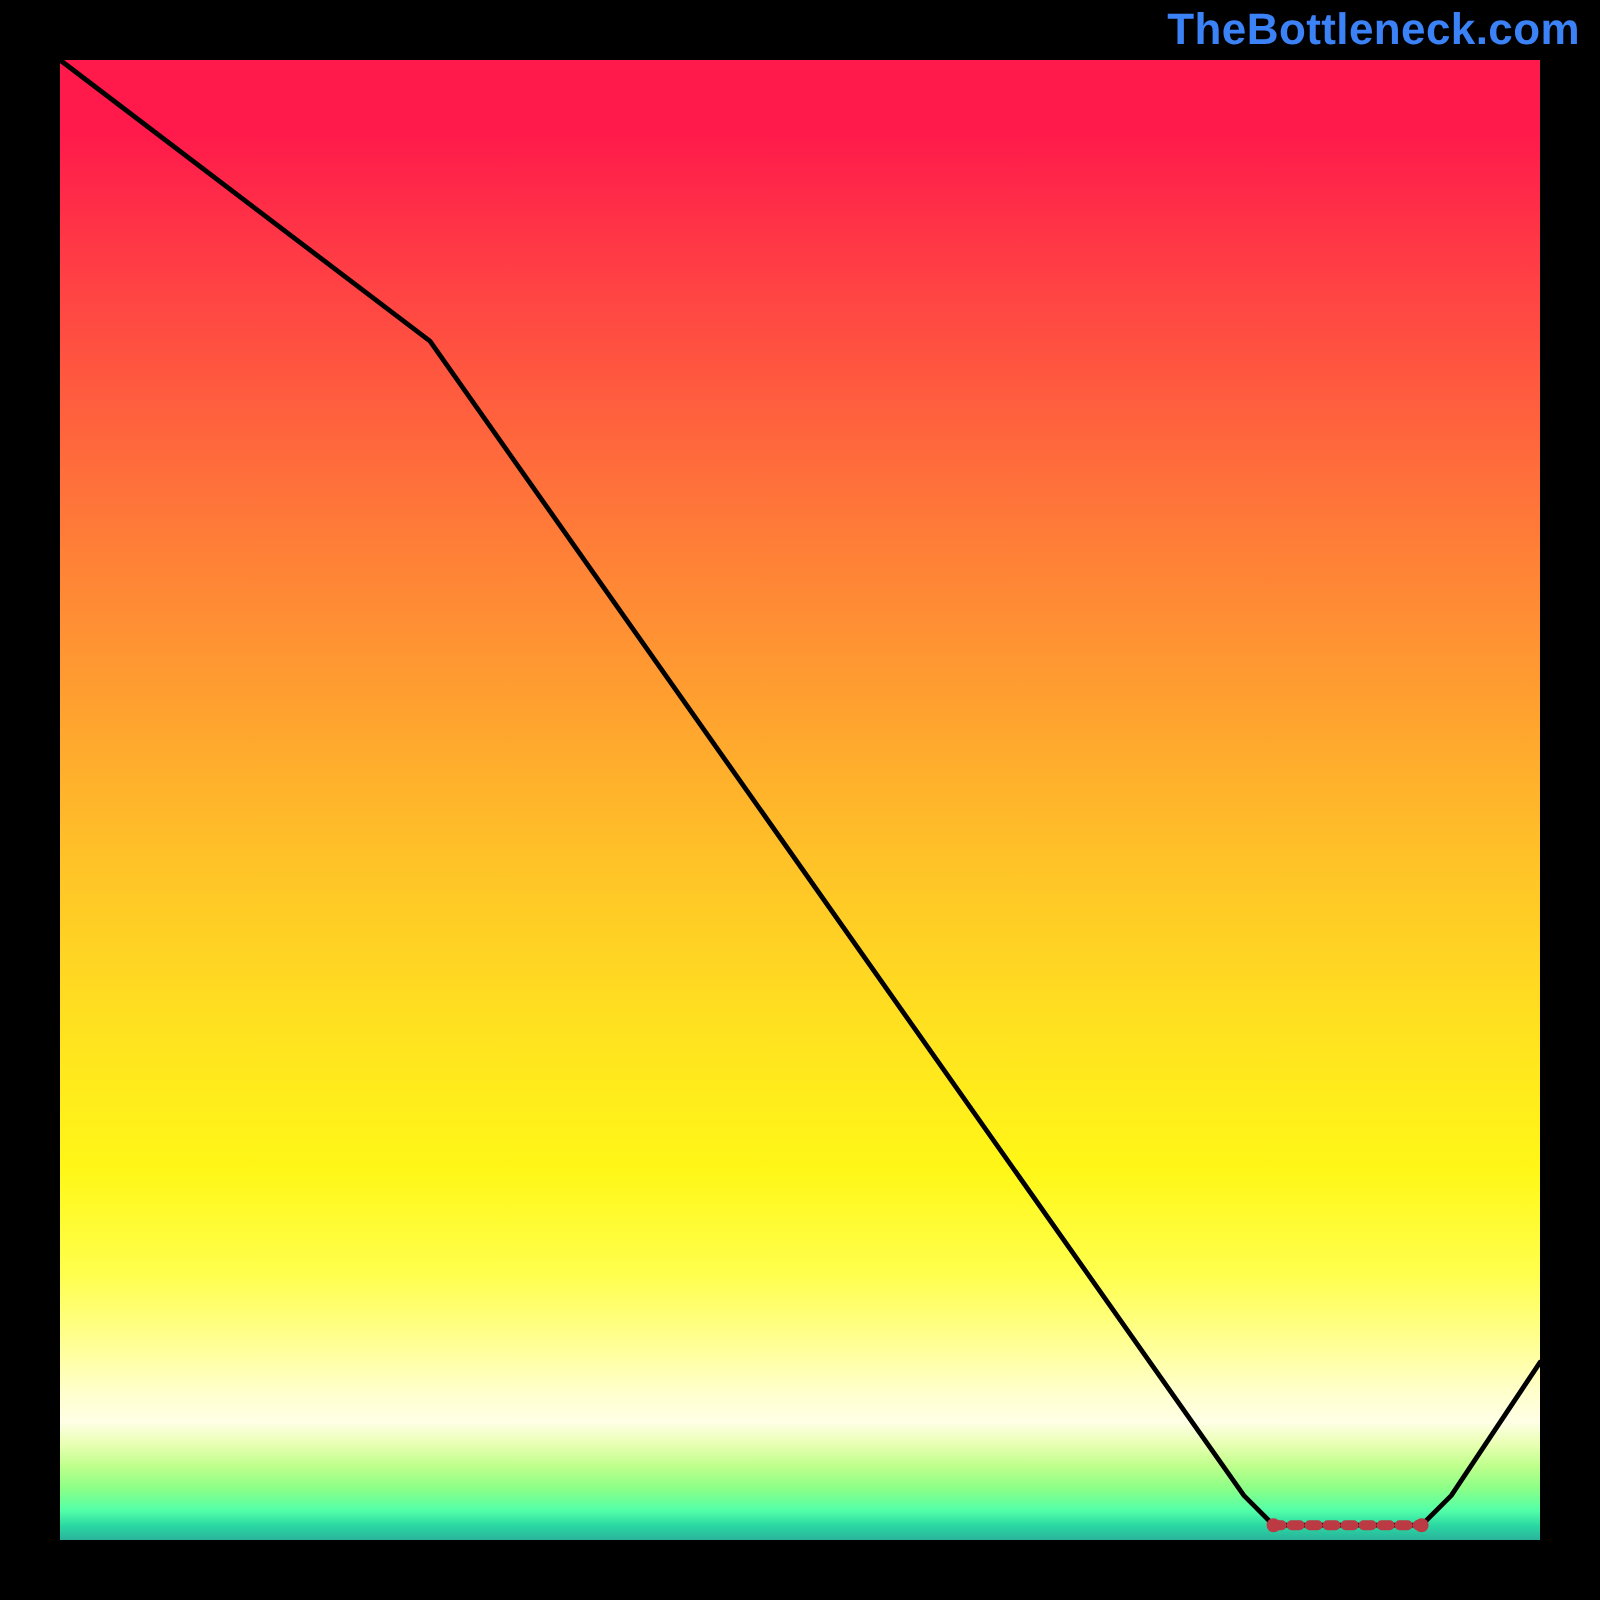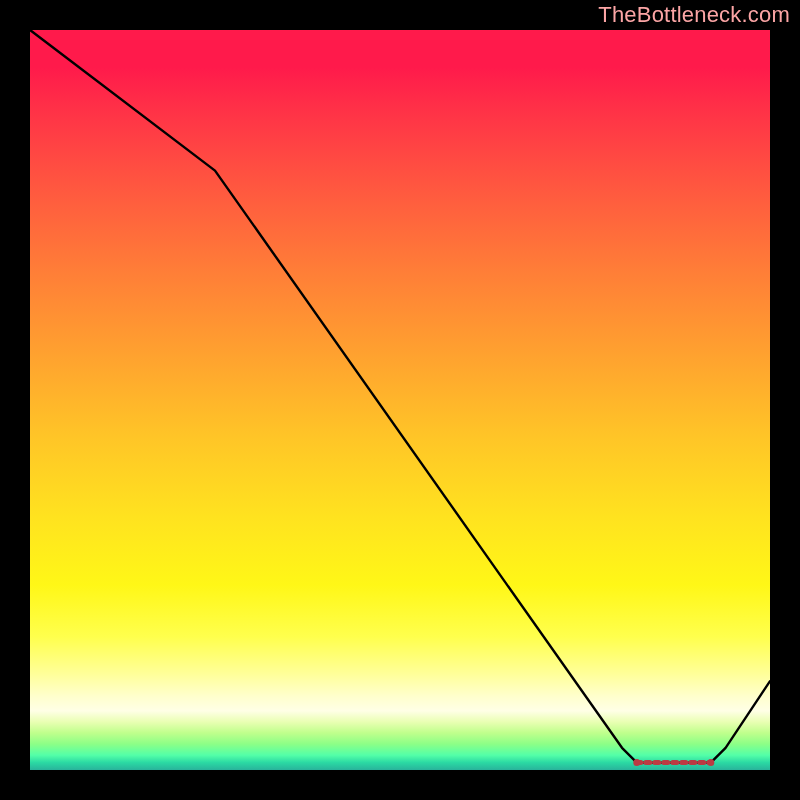--- a/index.html
+++ b/index.html
@@ -14,23 +14,23 @@
   .stage {
     position: relative;
     width: 800px;
     height: 800px;
     background: #000;
   }
   .watermark {
     position: absolute;
     top: 2px;
     right: 10px;
-    color: #fca5a5;
+    color: #3b82f6;
     font-size: 22px;
-    font-weight: normal;
+    font-weight: bold;
     letter-spacing: 0.2px;
     user-select: none;
   }
   .plot {
     position: absolute;
     left: 30px;
     top: 30px;
     width: 740px;
     height: 740px;
   }

